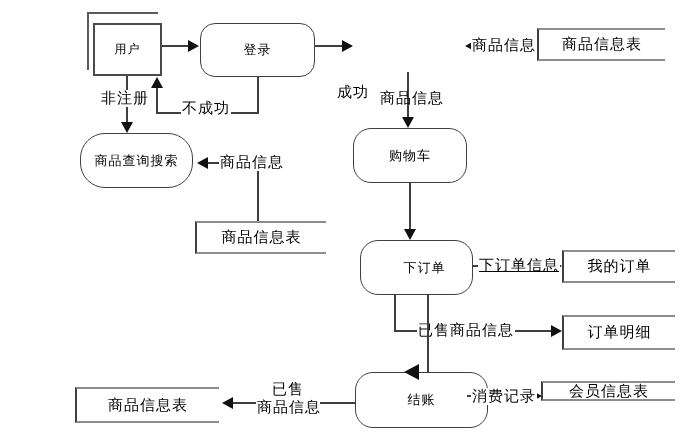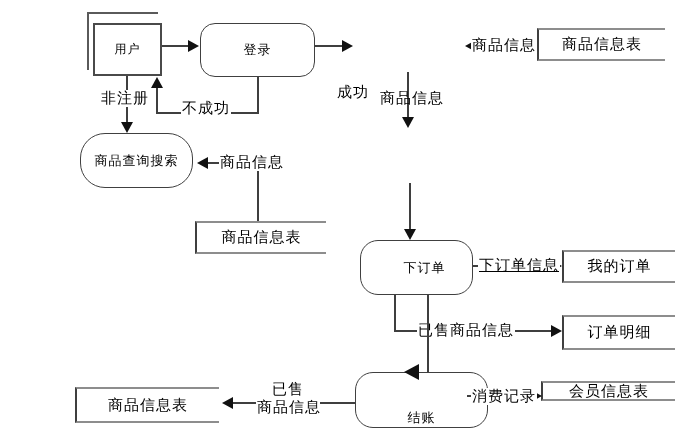--- a/index.html
+++ b/index.html
@@ -57,26 +57,29 @@
 
   <div class="proc" style="left:200px;top:23px;width:115px;height:54px;border-radius:15px;">
     <span>登录</span>
   </div>
 
 
   <div class="proc" style="left:80px;top:133px;width:113px;height:55px;border-radius:25px;">
     <span>商品查询搜索</span>
   </div>
 
+  <div class="proc" style="left:353px;top:128px;width:114px;height:55px;">
+    <span>购物车</span>
+  </div>
 
   <div class="proc" style="left:360px;top:240px;width:113px;height:55px;padding-left:16px;">
     <span>下订单</span>
   </div>
 
-  <div class="proc" style="left:355px;top:372px;width:133px;height:56px;align-items:flex-end;">
+  <div class="proc" style="left:355px;top:372px;width:133px;height:56px;">
     <span>结账</span>
   </div>
 
   <div class="store" style="left:537px;top:28px;width:128px;height:33px;">
     <span>商品信息表</span>
   </div>
 
   <div class="store" style="left:195px;top:221px;width:131px;height:33px;">
     <span>商品信息表</span>
   </div>

